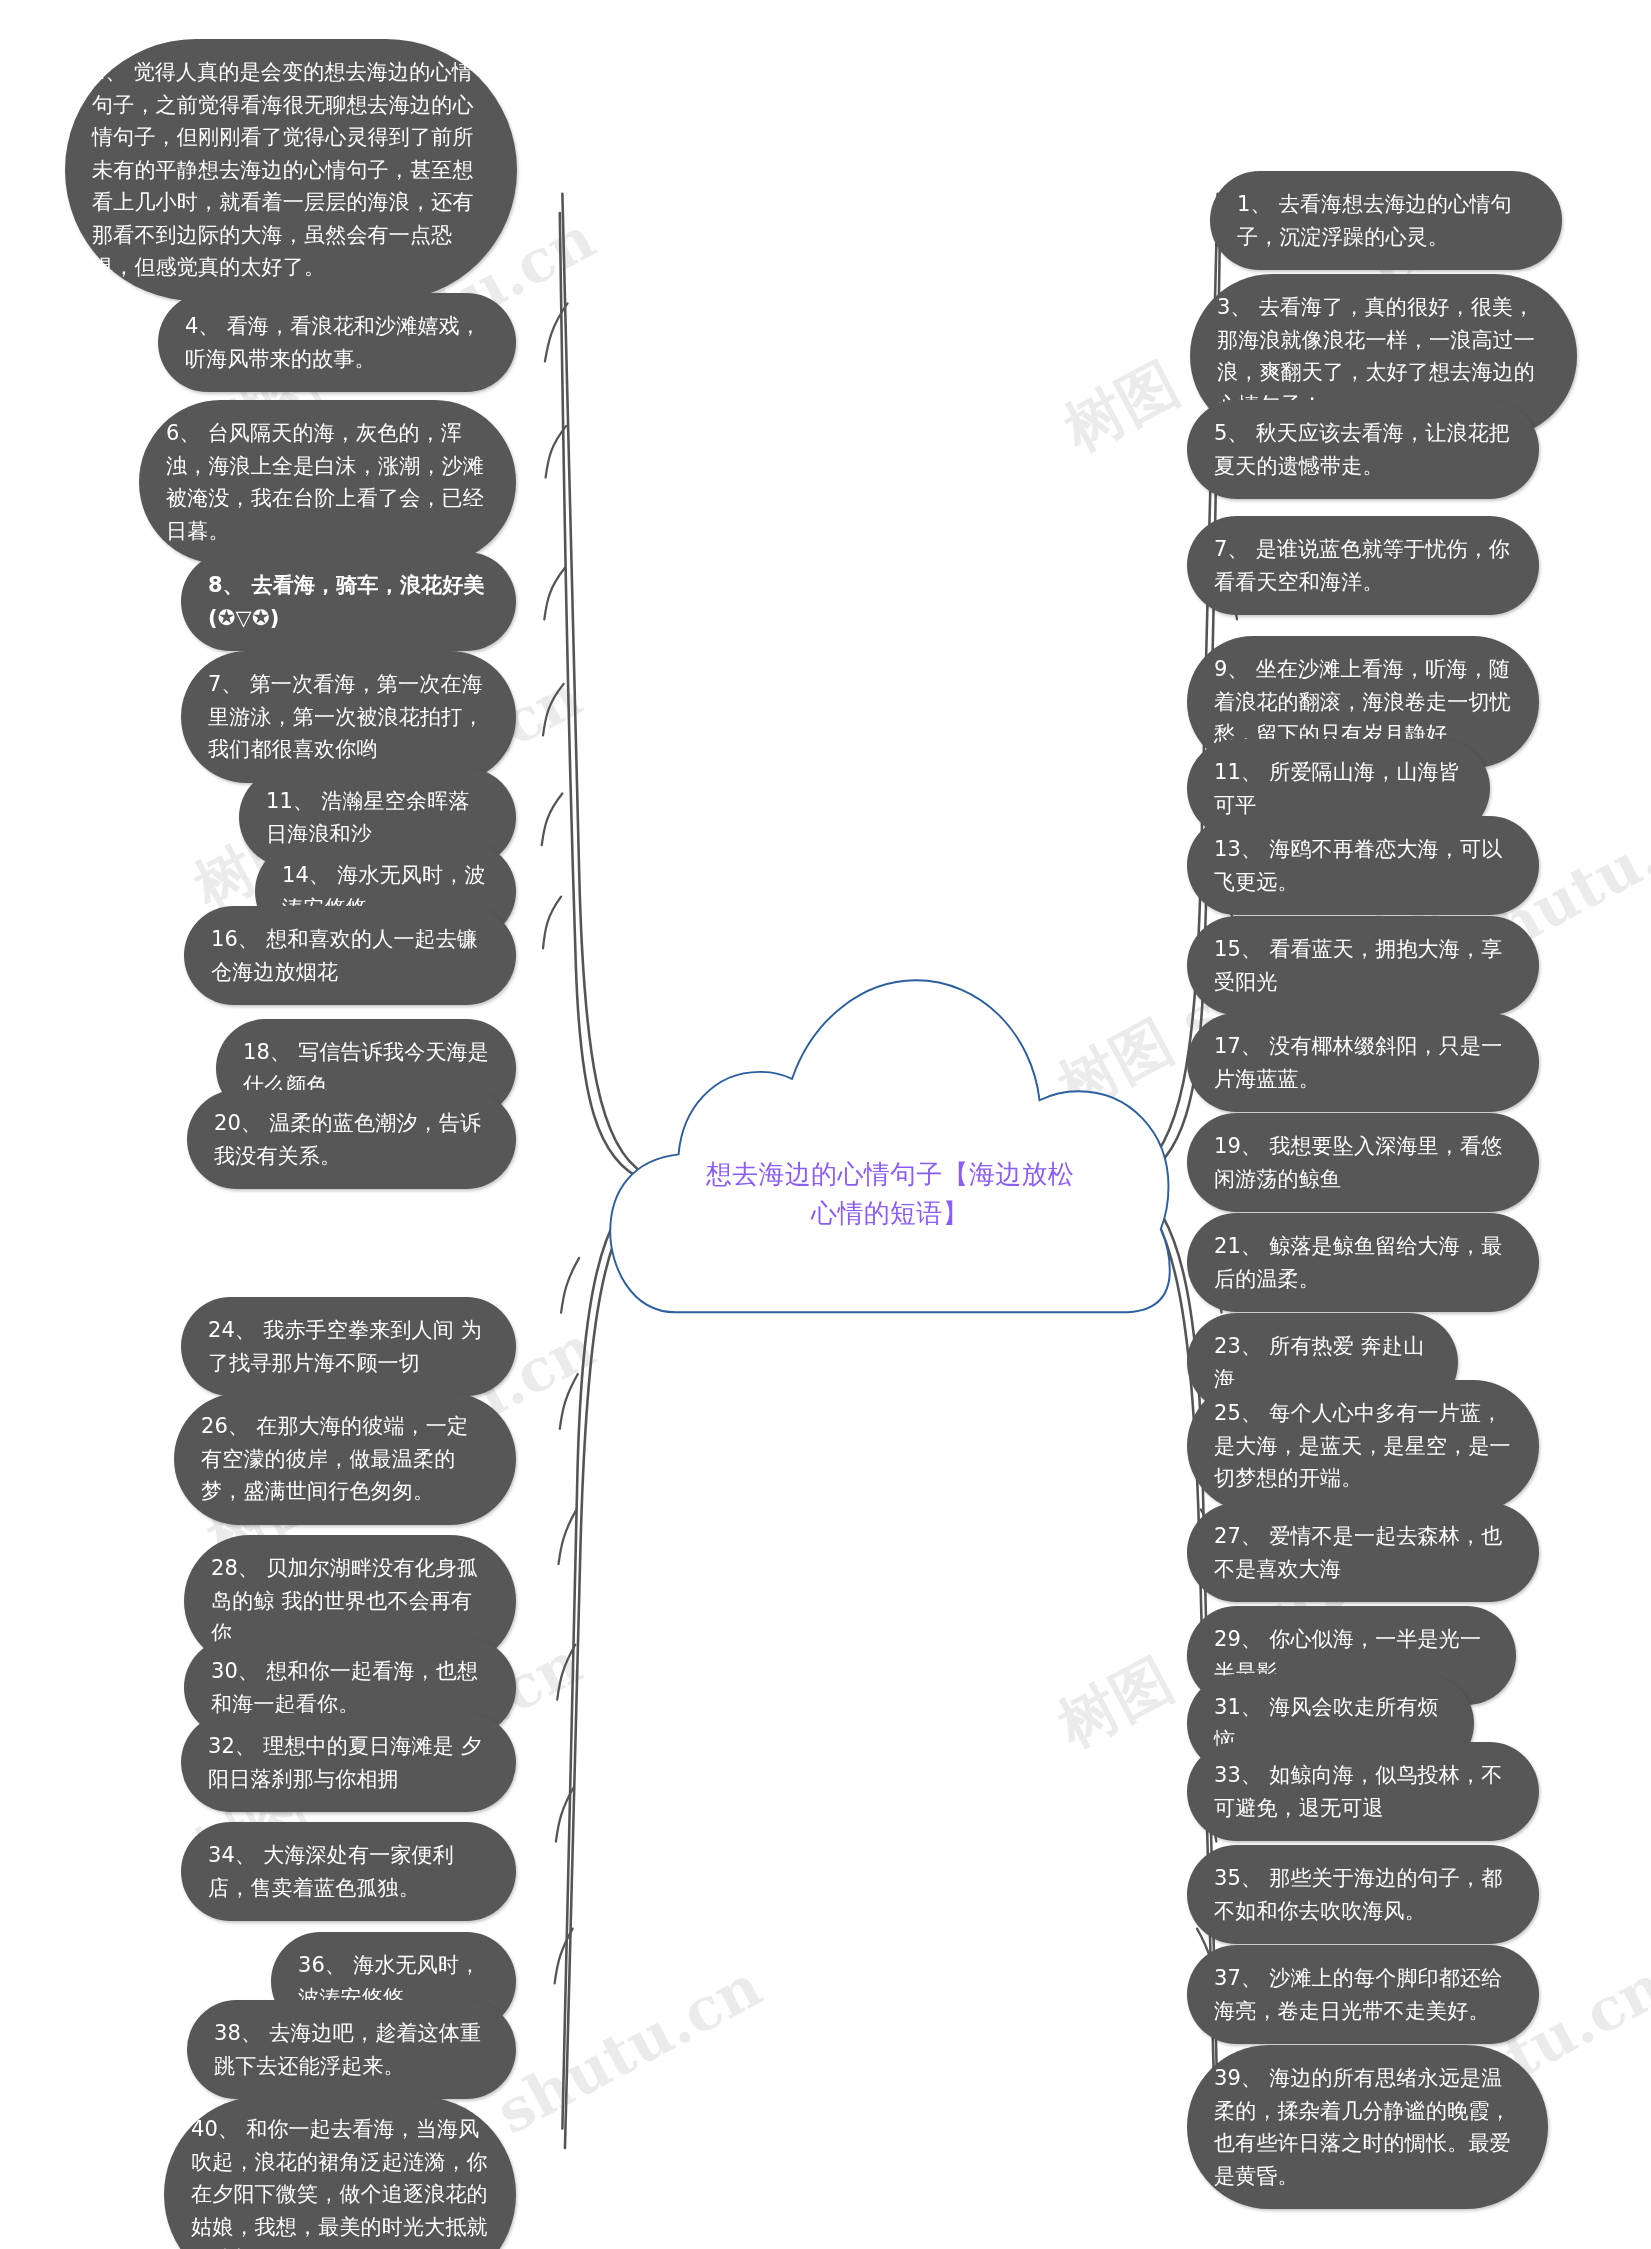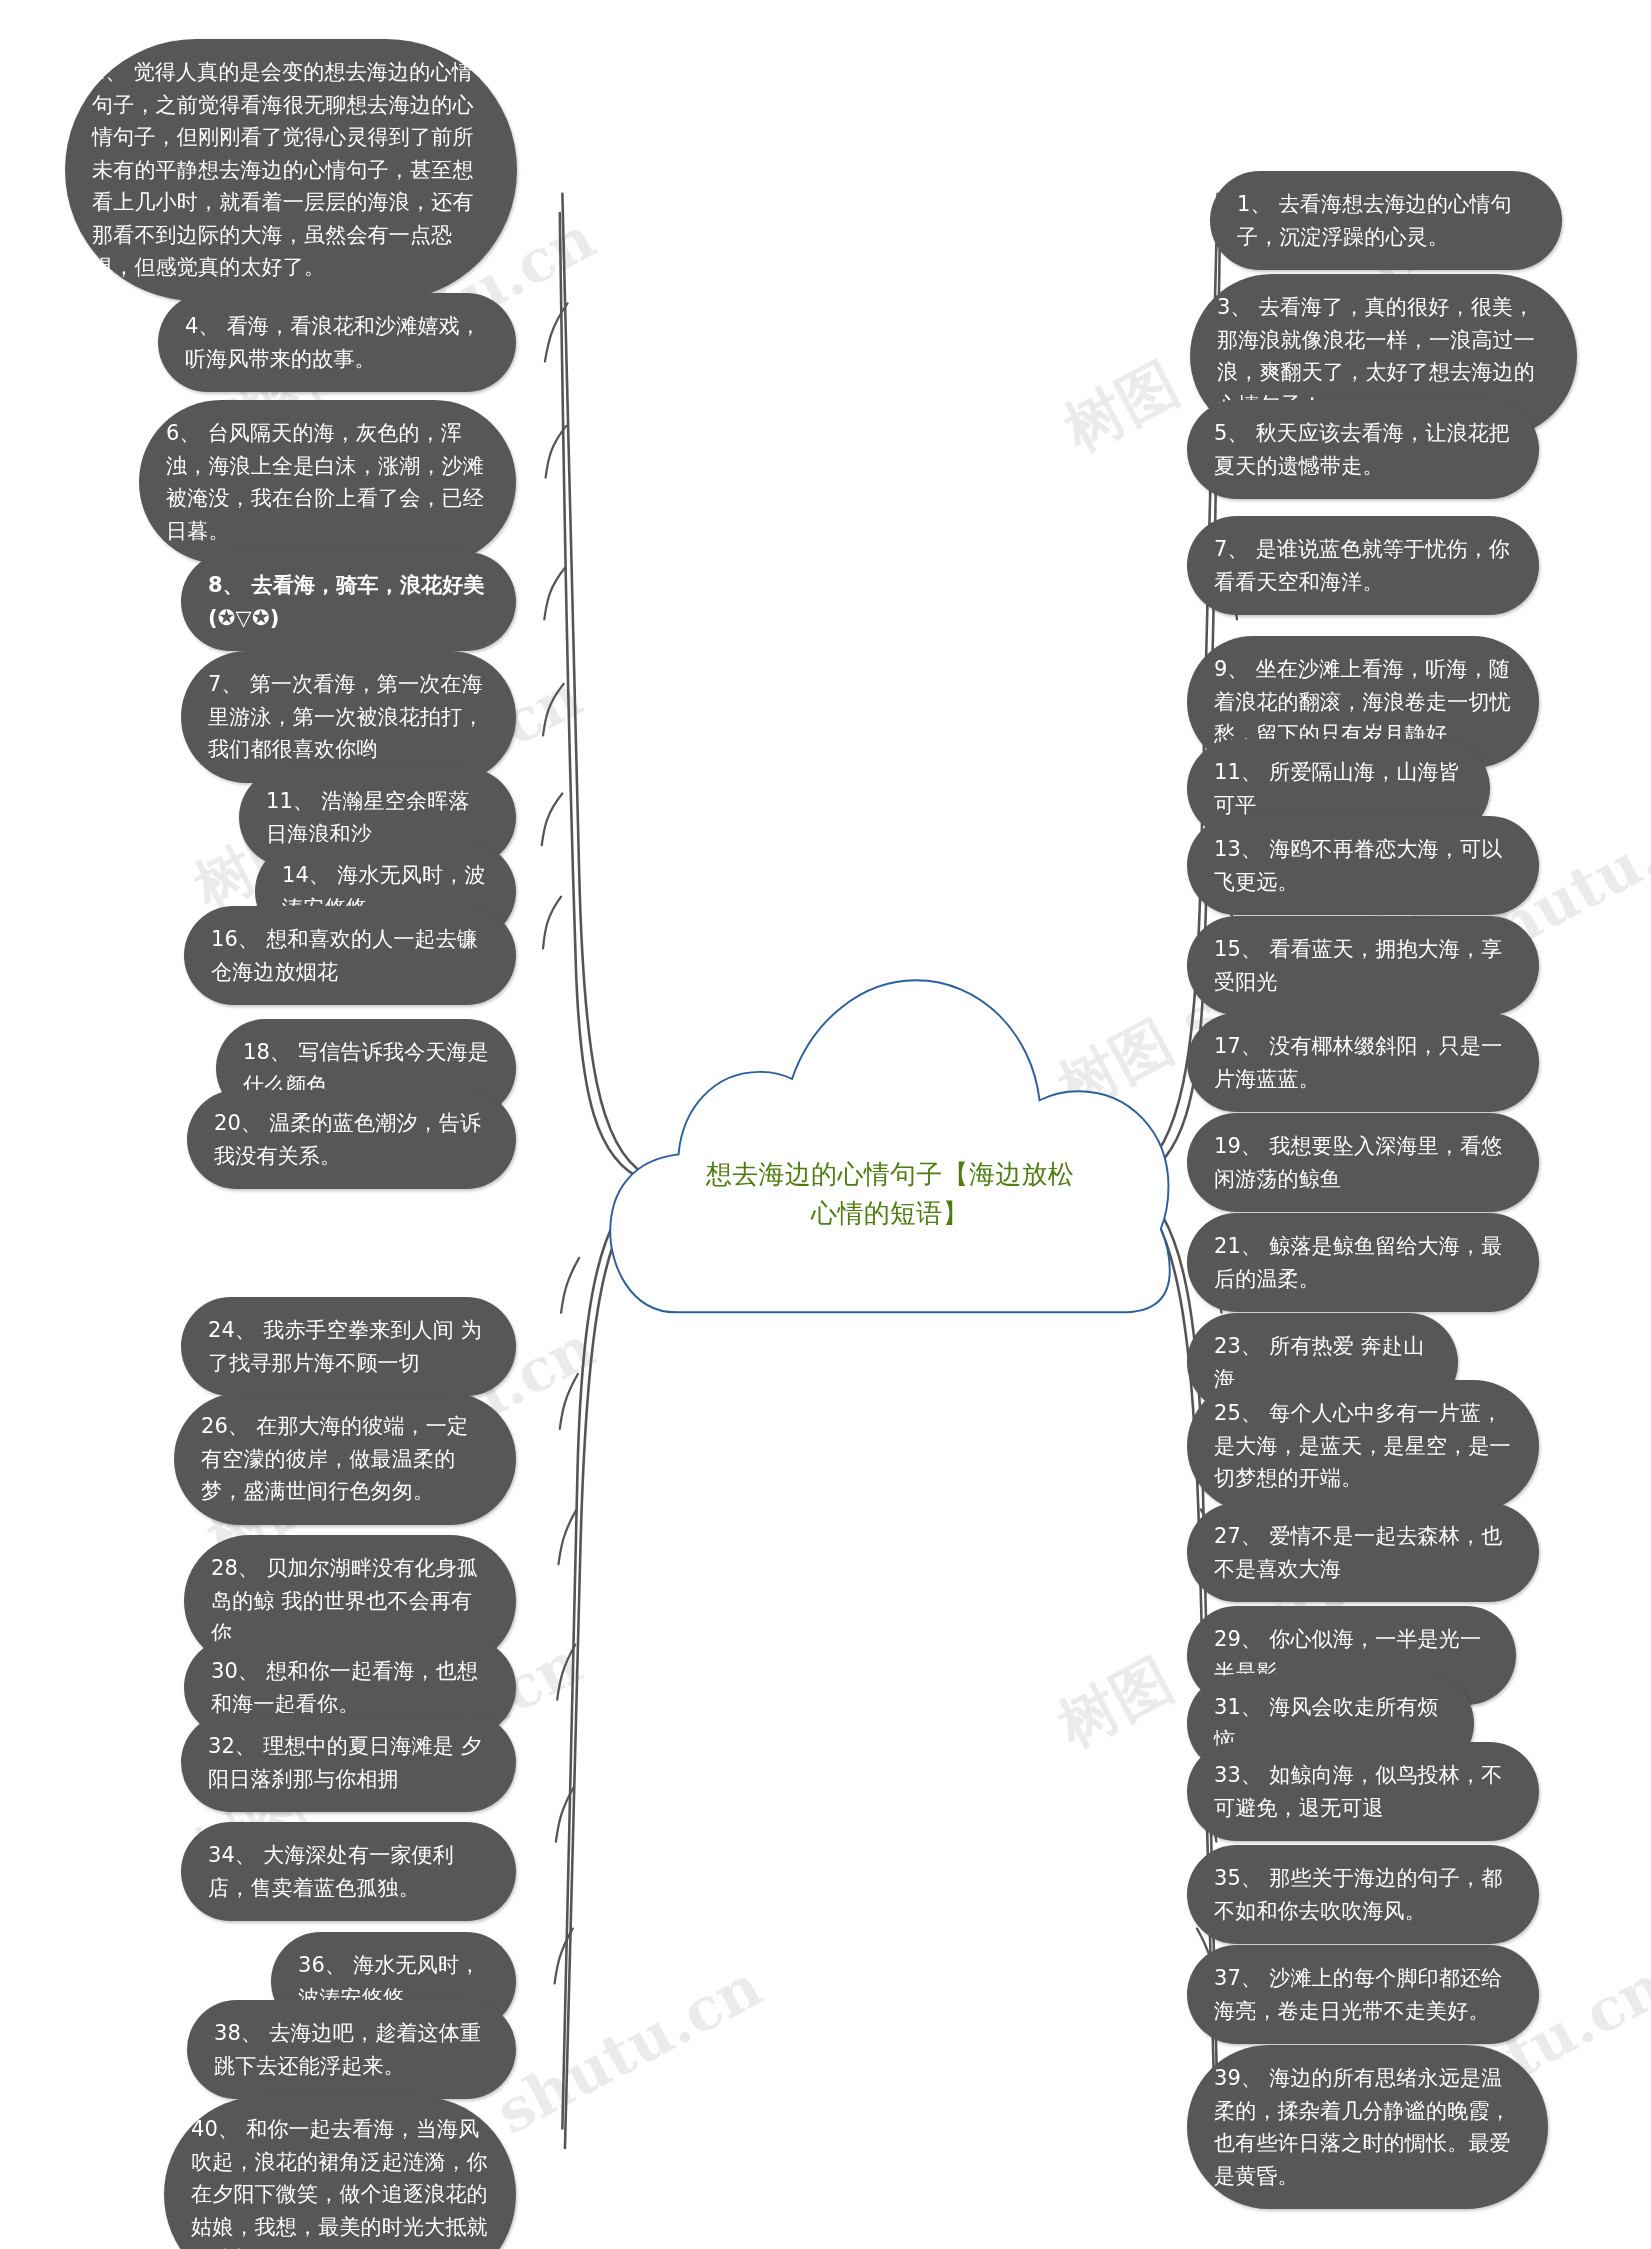--- a/index.html
+++ b/index.html
@@ -48,21 +48,21 @@
   }
   #cloud-wrap svg { display: block; }
   #cloud-label {
     position: absolute;
     left: 97px;
     top: 194px;
     width: 374px;
     text-align: center;
     font-size: 26px;
     line-height: 1.5;
-    color: #4d7c0f;
+    color: #8b5cf6;
     letter-spacing: 0.3px;
   }
   
   .node {
     position: absolute;
     background: #575757;
     color: #ffffff;
     border-radius: 644px;
     box-sizing: border-box;
     font-size: 21px;

